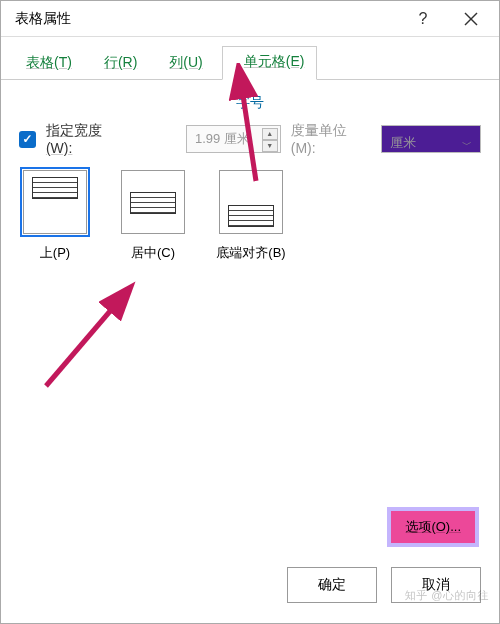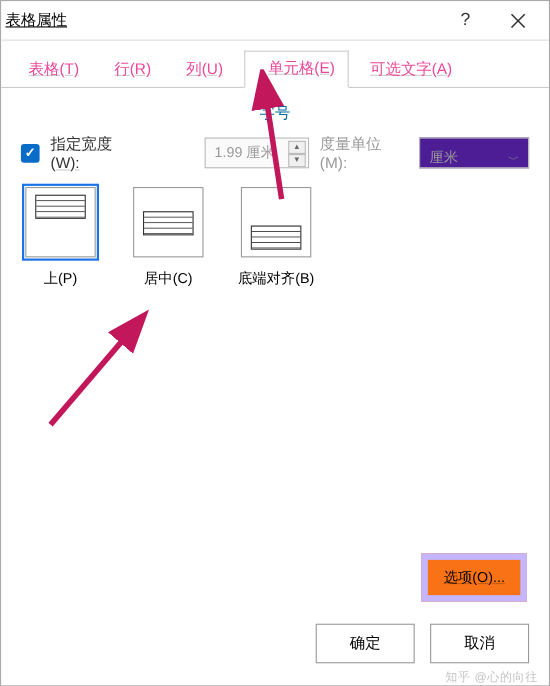--- a/index.html
+++ b/index.html
@@ -12,24 +12,23 @@
       color: #000;
       background: #fff;
       border: 1px solid #aaa;
       position: relative;
       overflow: hidden;
     }
     .titlebar {
       height: 36px;
       display: flex;
       align-items: center;
-      padding: 0 4px;
+      padding: 0 14px;
       border-bottom: 1px solid #ddd;
       position: relative;
-      text-decoration: underline;
     }
     .titlebar .title { font-size: 14px; }
     .titlebar .help-btn {
       position: absolute;
       right: 56px;
       top: 4px;
       width: 40px;
       height: 28px;
       font-size: 16px;
       text-align: center;
@@ -50,21 +49,21 @@
     .tabs {
       display: flex;
       gap: 6px;
       padding: 8px 12px 0 12px;
       border-bottom: 1px solid #ccc;
       align-items: flex-end;
     }
     .tab {
       padding: 6px 12px 8px 12px;
       font-size: 14px;
-      color: #ec4899;
+      color: #15803d;
       cursor: default;
       border: 1px solid transparent;
       border-bottom: none;
       position: relative;
       bottom: -1px;
       text-decoration: underline;
       text-decoration-color: rgba(0,0,0,0.2);
     }
     .tab.active {
       border: 1px solid #ccc;
@@ -188,22 +187,22 @@
     .align-bot .align-inner { bottom: 6px; }
     .align-label {
       font-size: 13px;
       text-decoration-color: rgba(0,0,0,0.2);
     }
     .options-btn {
       position: absolute;
       right: 20px;
       bottom: 76px;
       padding: 7px 14px;
-      border: 6px solid #c4b5fd;
-      background: #f97316;
+      border: 4px solid #c4b5fd;
+      background: #ec4899;
       font-size: 13px;
       text-decoration: underline;
       text-decoration-color: rgba(0,0,0,0.2);
     }
     .footer {
       position: absolute;
       right: 18px;
       bottom: 20px;
       display: flex;
       gap: 14px;
@@ -212,21 +211,21 @@
       min-width: 90px;
       padding: 8px 18px;
       border: 1px solid #999;
       background: #fff;
       font-size: 14px;
       text-align: center;
     }
     .watermark {
       position: absolute;
       right: 10px;
-      bottom: 0;
+      bottom: 20px;
       font-size: 11px;
       color: rgba(0,0,0,0.25);
       letter-spacing: 0.5px;
     }
     .arrow-svg {
       position: absolute;
       pointer-events: none;
       z-index: 10;
     }
   </style>
@@ -242,21 +241,20 @@
         <line x1="13" y1="1" x2="1" y2="13"></line>
       </svg>
   </div>
 </div>
 
 <div class="tabs">
   <div class="tab">表格(T)</div>
   <div class="tab">行(R)</div>
   <div class="tab">列(U)</div>
   <div class="tab active">单元格(E)</div>
-  <div class="tab">可选文字(A)</div>
 </div>
 
 <div class="pane">
   <div class="section-label">字号</div>
 
   <div class="row">
     <span class="checkbox"></span>
     <span class="inline-label">指定宽度(W):</span>
     <span class="num-input">
       <span>1.99 厘米</span>

